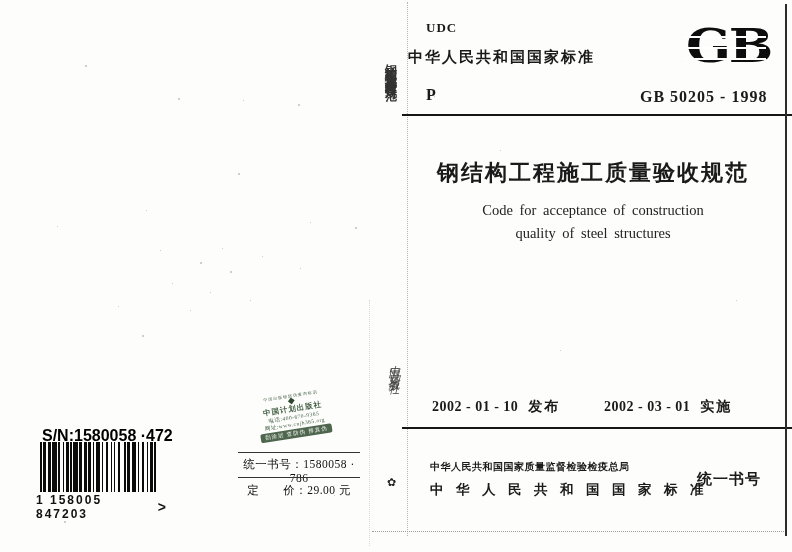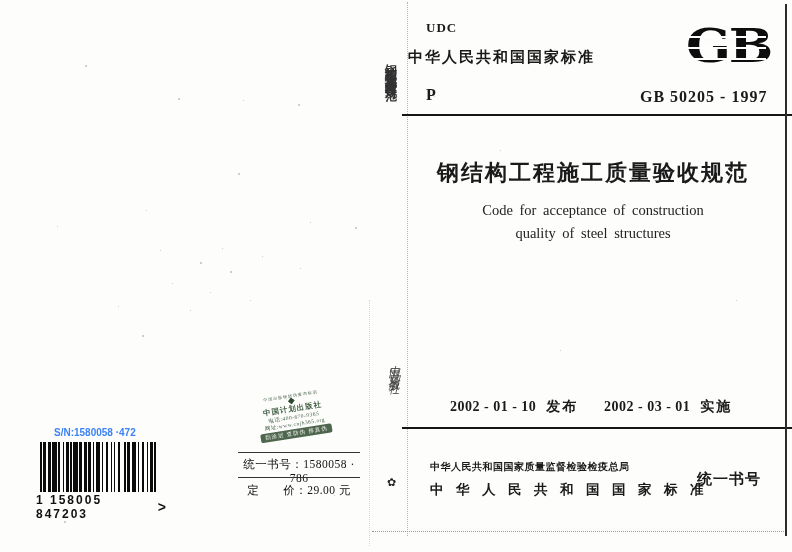--- a/index.html
+++ b/index.html
@@ -28,21 +28,21 @@
     font-family:"DejaVu Serif",serif;font-weight:900;font-size:47px;line-height:44px;
     letter-spacing:-2px;color:#0d0d0d;transform:scaleX(1.12);transform-origin:left;
   }
   .gb-stripe{position:absolute;left:-2px;width:82px;height:2px;background:#fff;}
 
   .title-cn{left:408px;top:158px;width:370px;text-align:center;font-weight:bold;font-size:22px;letter-spacing:2px;}
   .title-en{left:408px;top:202px;width:370px;text-align:center;font-size:14.5px;word-spacing:3px;color:#222;}
   .title-en2{top:225px;}
 
   .date-row{font-weight:bold;font-size:14px;letter-spacing:0.5px;}
-  .issue{left:450px;top:398px;}
+  .issue{left:432px;top:398px;}
   .impl{left:604px;top:398px;}
   .date-label{margin-left:10px;letter-spacing:2px;}
 
   .issuer1{left:430px;top:460px;font-weight:bold;font-size:10px;letter-spacing:0.5px;}
   .issuer2{left:430px;top:481px;font-weight:bold;font-size:13.5px;letter-spacing:12.5px;white-space:nowrap;}
   .joint{left:697px;top:470px;font-weight:bold;font-size:15px;letter-spacing:1px;}
 
   
   .spine-title{
     left:382px;top:55px;height:165px;
@@ -50,21 +50,21 @@
     font-size:12px;letter-spacing:2px;color:#333;font-weight:bold;
   }
   .spine-press{
     left:386px;top:356px;height:118px;
     writing-mode:vertical-rl;text-orientation:upright;
     font-size:11px;letter-spacing:3px;color:#444;font-style:italic;
   }
   .spine-emblem{left:387px;top:476px;font-size:11px;color:#222;}
 
   
-  .sn-text{left:54px;top:427px;font-family:"Liberation Sans","DejaVu Sans",sans-serif;font-weight:bold;font-size:10px;color:#3b82f6;}
+  .sn-text{left:42px;top:427px;font-family:"Liberation Sans","DejaVu Sans",sans-serif;font-weight:bold;font-size:16px;color:#000000;}
   .bars{left:40px;top:442px;width:118px;height:50px;overflow:hidden;white-space:nowrap;font-size:0;}
   .bars i{display:inline-block;height:50px;}
   .digits-row{left:36px;top:493px;width:130px;font-family:"Liberation Sans","DejaVu Sans",sans-serif;font-weight:bold;font-size:12px;letter-spacing:2px;color:#111;display:flex;align-items:center;}
   .digits-arrow{font-size:14px;letter-spacing:0;margin-left:1px;}
 
   .stamp{
     left:250px;top:391px;width:88px;height:54px;transform:rotate(-9deg);
     display:flex;flex-direction:column;align-items:center;justify-content:flex-start;
     color:#2f4d2f;opacity:0.9;
   }
@@ -121,21 +121,21 @@
     <div class="abs std-header">中华人民共和国国家标准</div>
 
     <div class="abs gb-logo">
       <div class="gb-text">GB</div>
       <div class="gb-stripe" style="top:12px;"></div>
       <div class="gb-stripe" style="top:23px;"></div>
       <div class="gb-stripe" style="top:34px;"></div>
     </div>
 
     <div class="abs p-mark">P</div>
-    <div class="abs std-number">GB 50205 - 1997</div>
+    <div class="abs std-number">GB 50205 - 1998</div>
     <div class="rule" style="left:402px;top:114px;width:390px;"></div>
 
     <div class="abs title-cn">钢结构工程施工质量验收规范</div>
     <div class="abs title-en">Code for acceptance of construction</div>
     <div class="abs title-en title-en2">quality of steel structures</div>
 
     <div class="abs date-row issue">
       <span>2002 - 01 - 10</span><span class="date-label">发布</span>
     </div>
     <div class="abs date-row impl">

